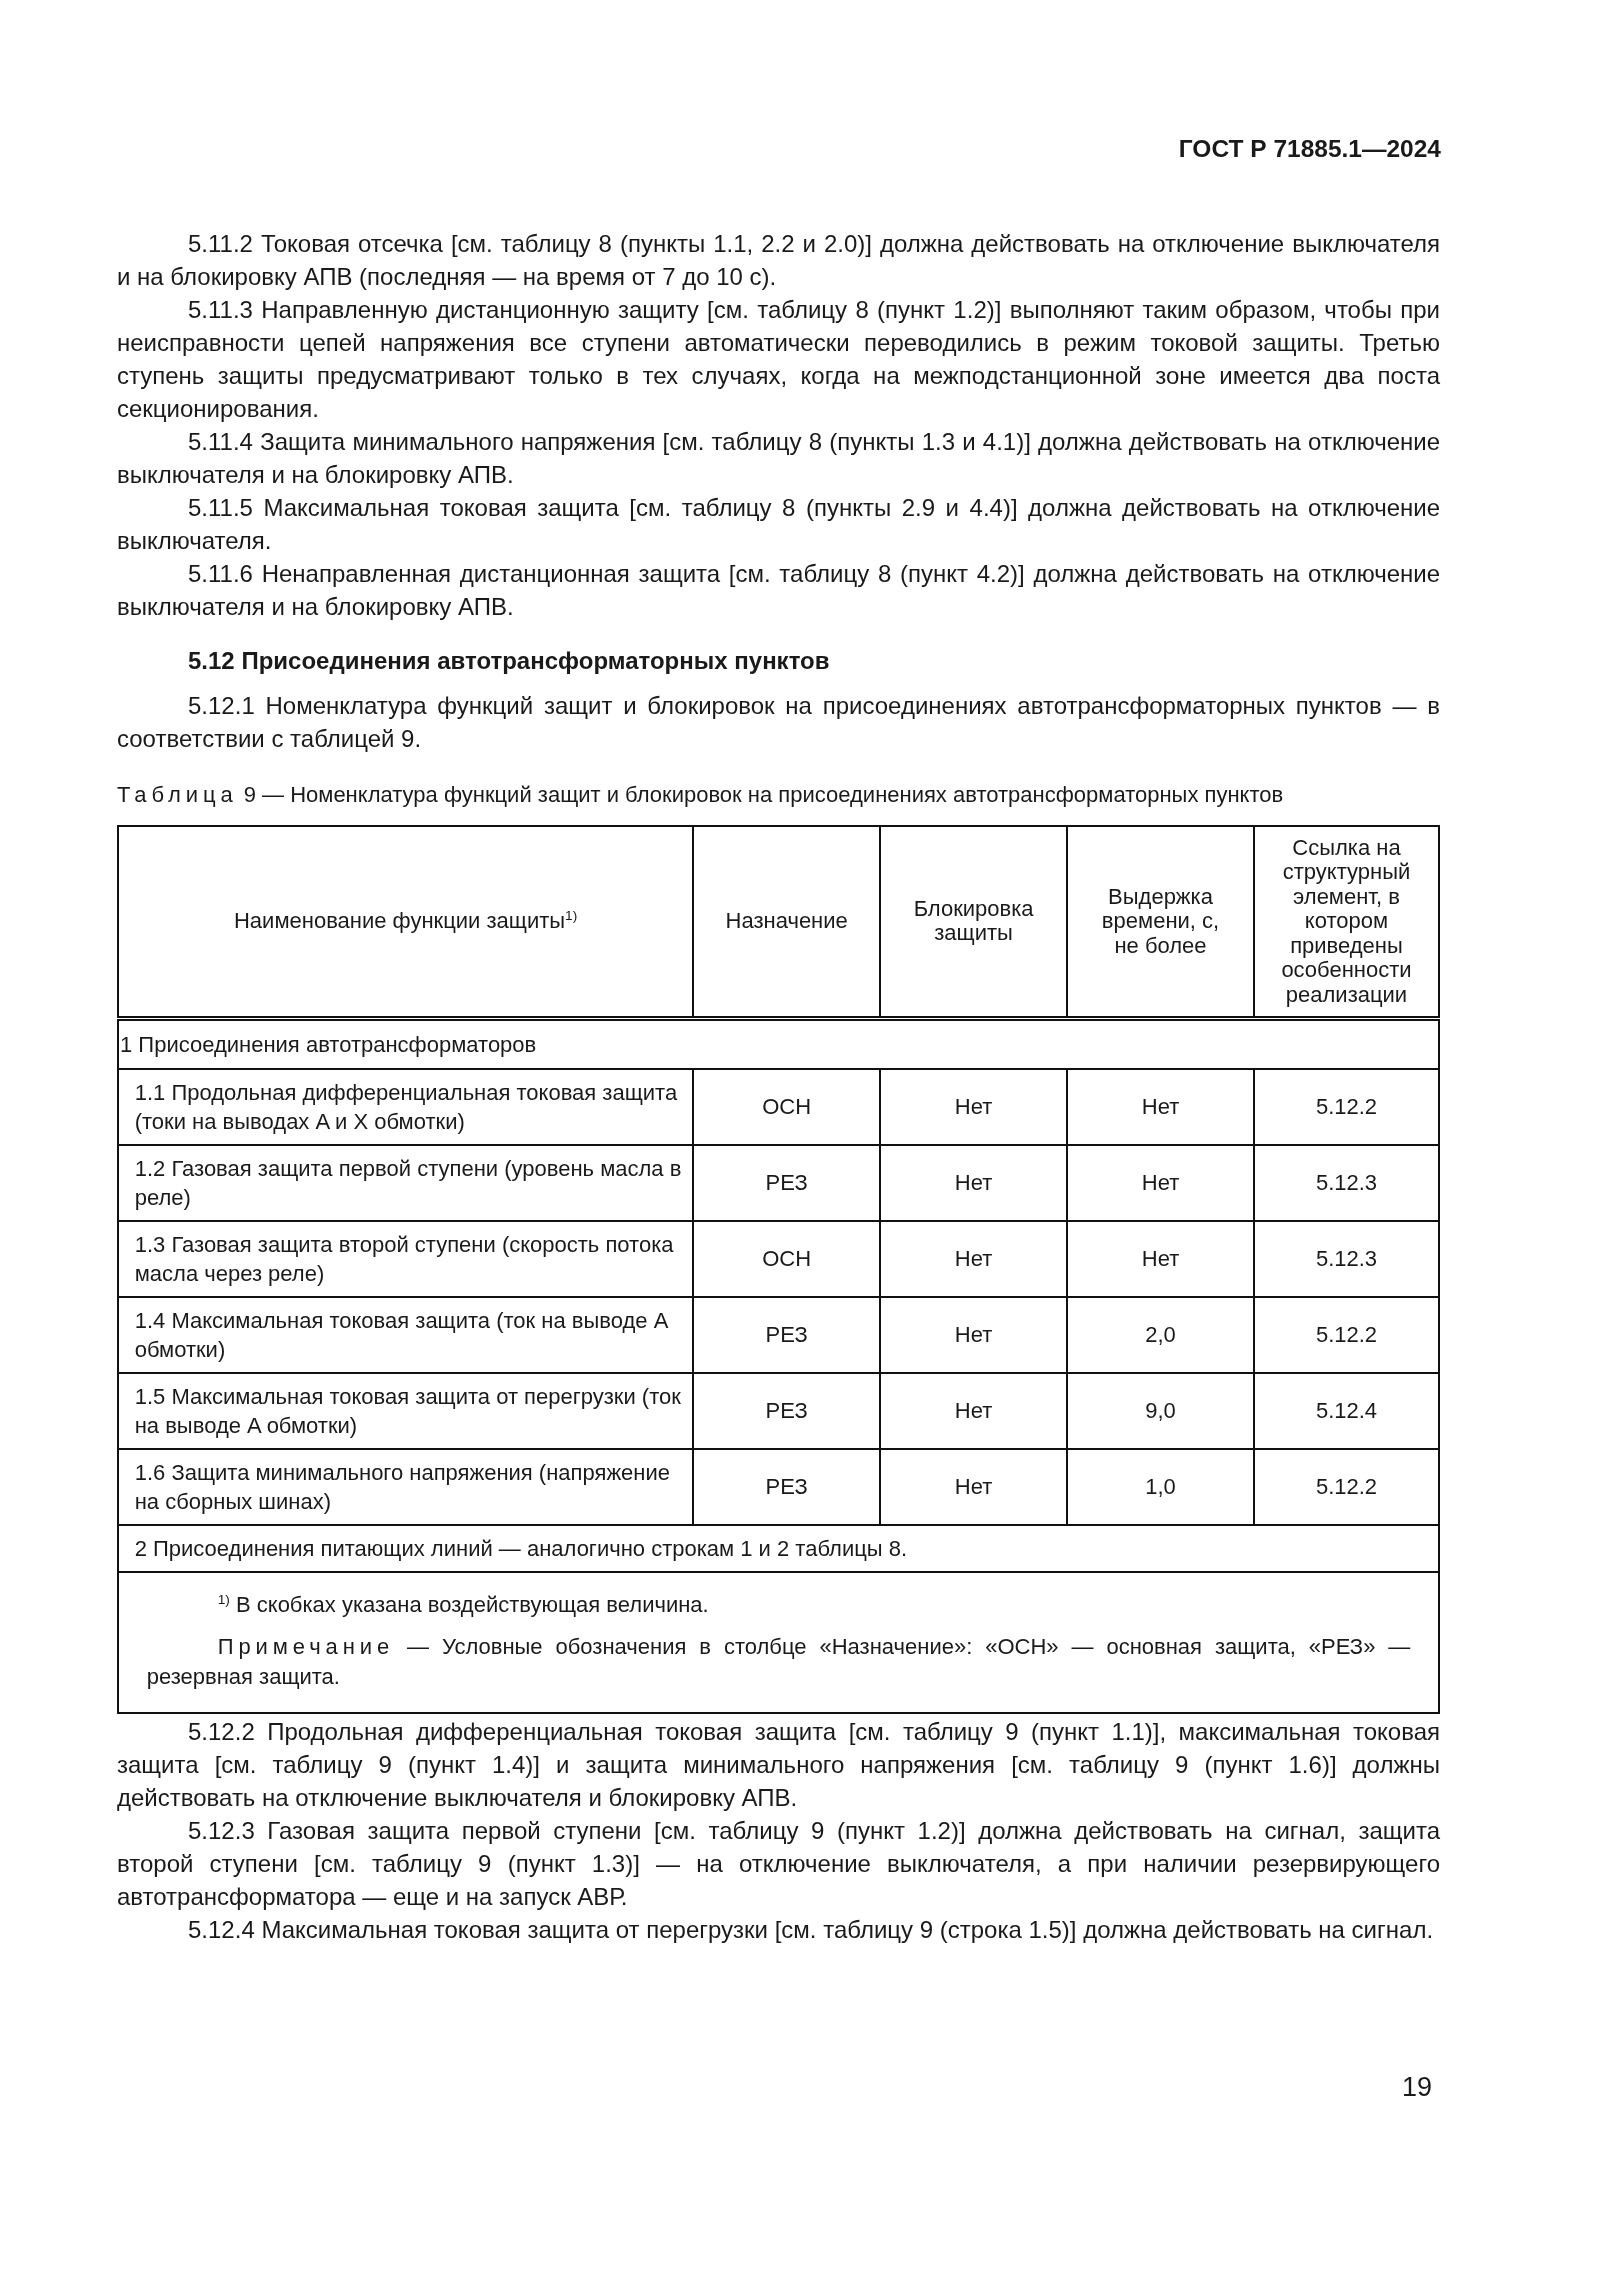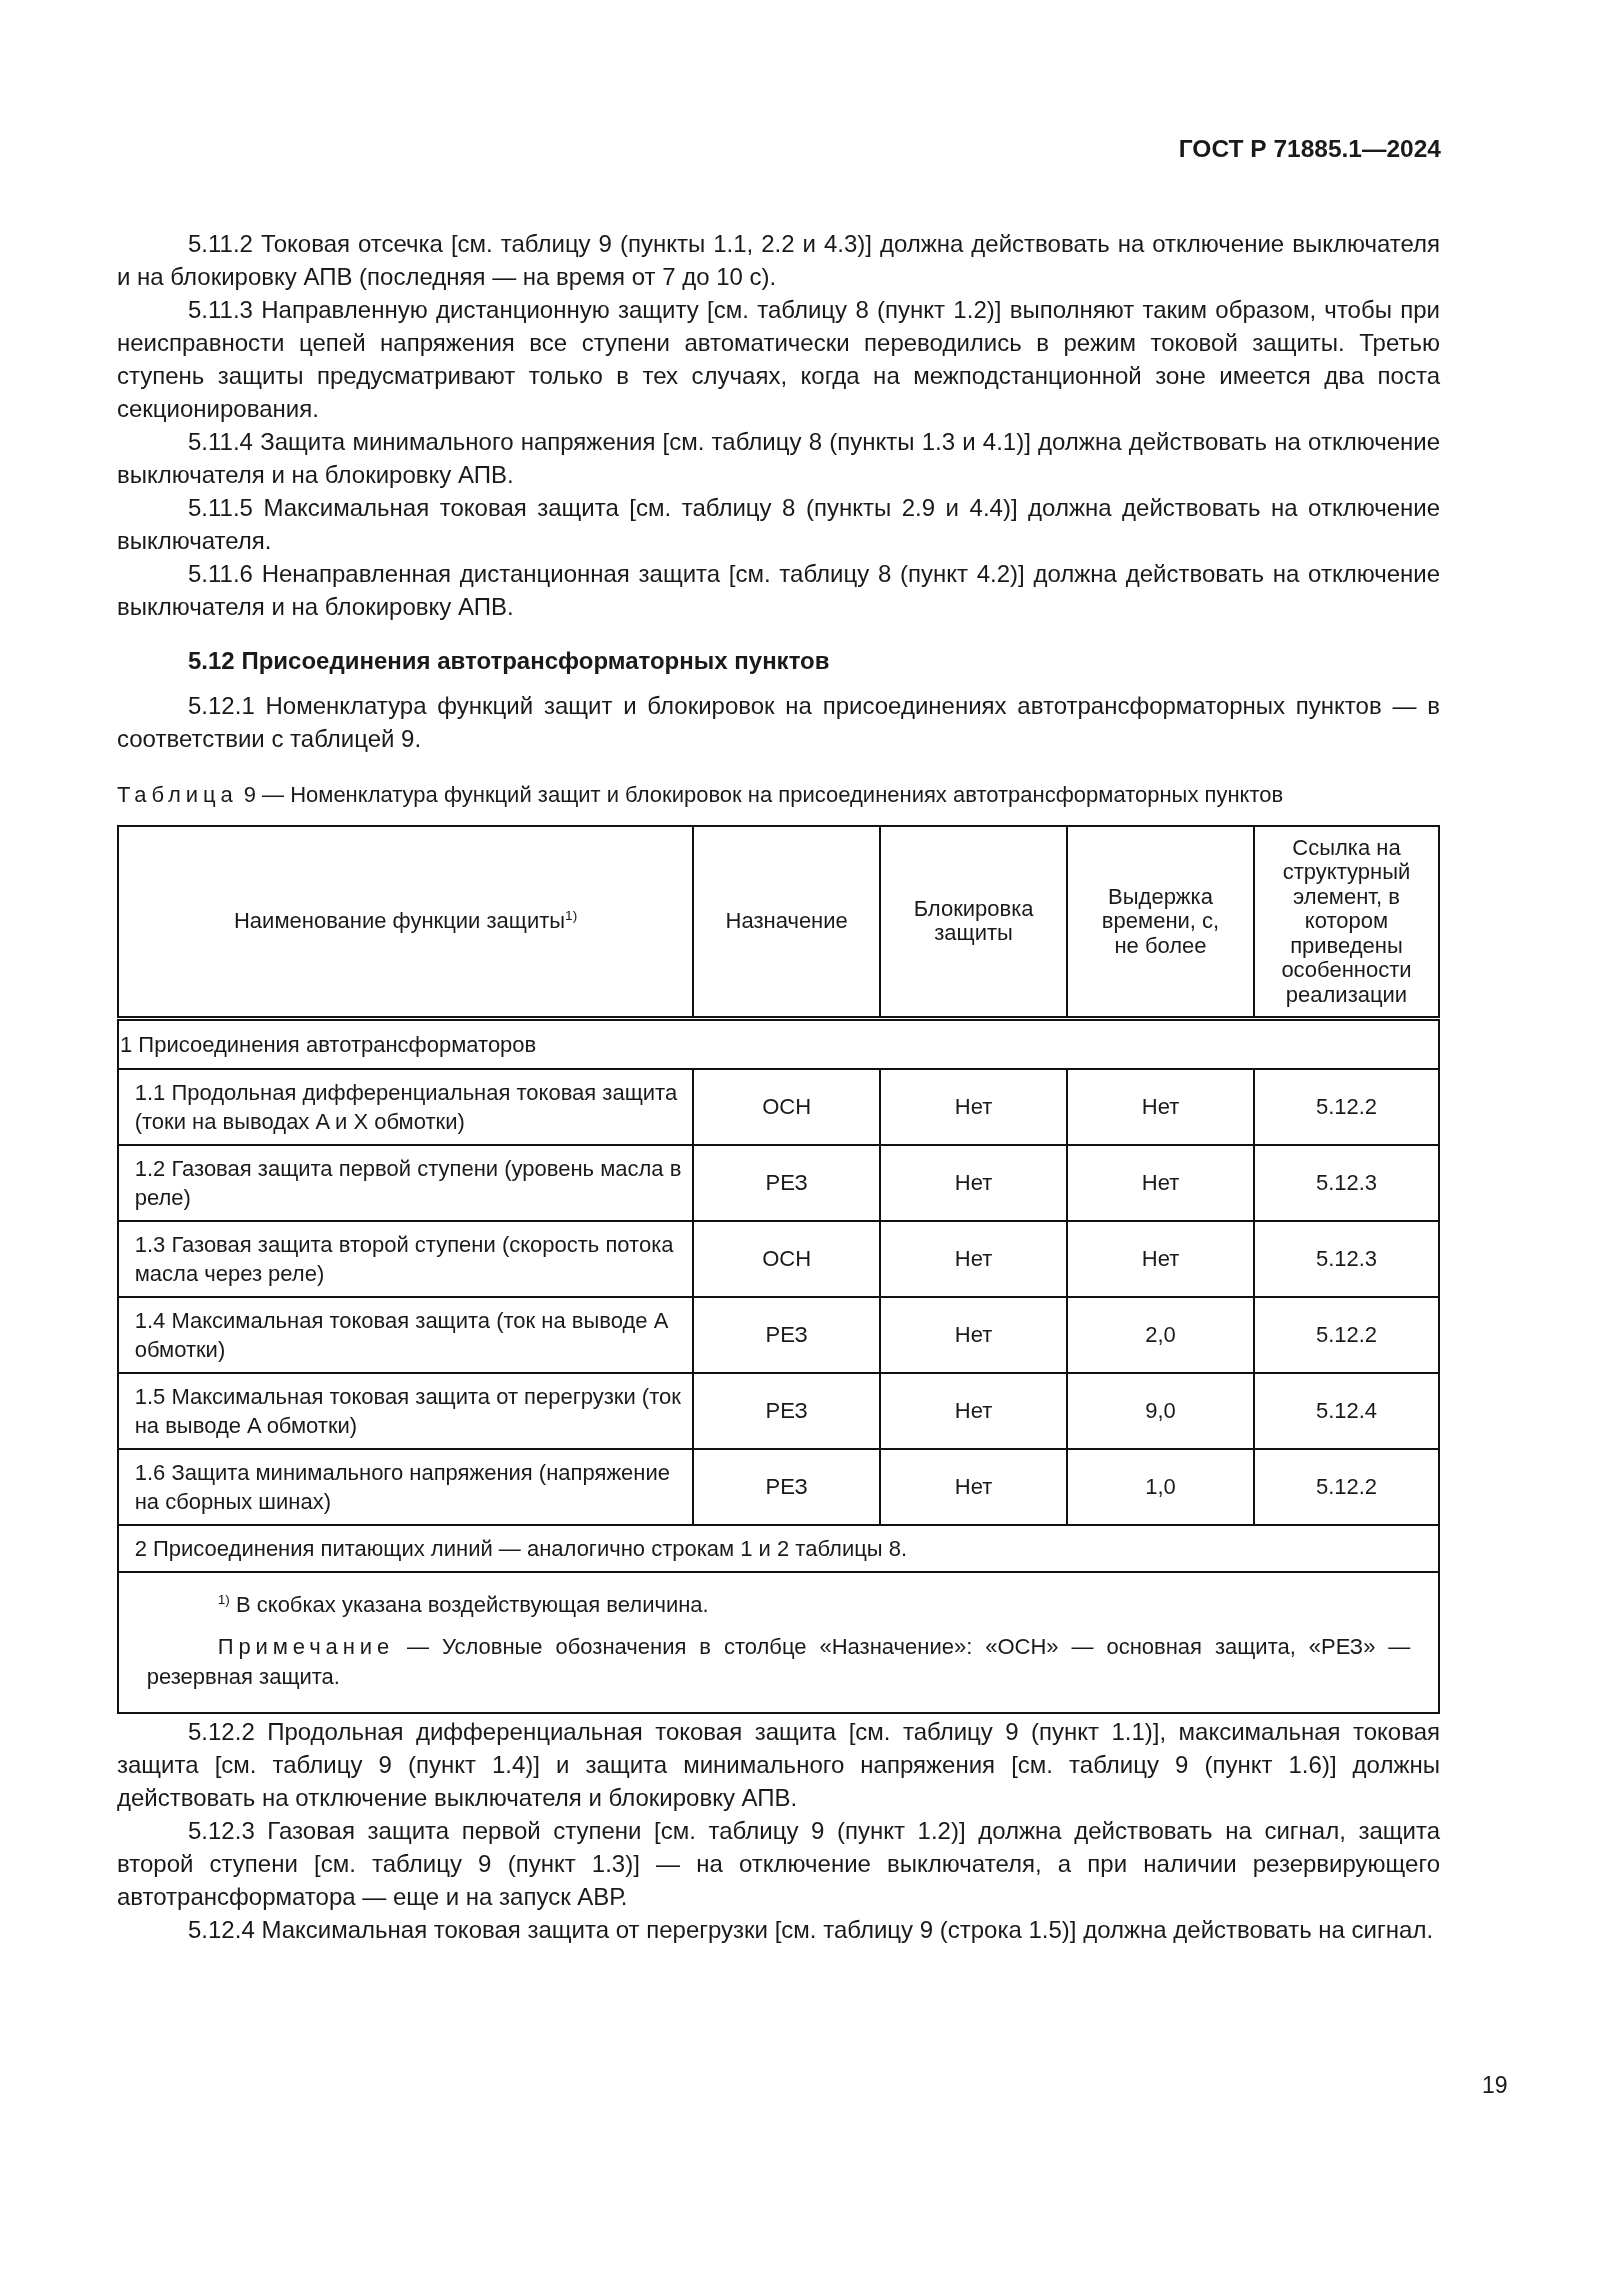--- a/index.html
+++ b/index.html
@@ -19,29 +19,29 @@
   thead th{border-bottom:5.9px double #111;}
   tr.group td{height:47px;padding-left:1px;}
   tr.row td{height:74px;}
   tr.row td.c{text-align:center;}
   td.name{padding-left:15.7px;padding-right:9px;}
   tr.row2 td{height:45px;}
   tr.notes td{padding:5.9px 15.7px 7.8px 15.7px;line-height:30px;}
   tr.notes p{margin:12px;text-indent:71px;text-align:justify;}
   .spaced{letter-spacing:4.9px;}
   sup{font-size:13.7px;line-height:0;}
-  .page-num{position:absolute;left:1482px;top:2072px;font-size:23px;}
+  .page-num{position:absolute;left:1402px;top:2072px;font-size:27px;}
 </style>
 </head>
 <body>
 
 <div class="doc-code">ГОСТ Р 71885.1—2024</div>
 
 <div class="text" style="top:227px;">
-  <p>5.11.2 Токовая отсечка [см. таблицу 9 (пункты 1.1, 2.2 и 4.3)] должна действовать на отключение выключателя и на блокировку АПВ (последняя — на время от 7 до 10 с).</p>
+  <p>5.11.2 Токовая отсечка [см. таблицу 8 (пункты 1.1, 2.2 и 2.0)] должна действовать на отключение выключателя и на блокировку АПВ (последняя — на время от 7 до 10 с).</p>
   <p>5.11.3 Направленную дистанционную защиту [см. таблицу 8 (пункт 1.2)] выполняют таким образом, чтобы при неисправности цепей напряжения все ступени автоматически переводились в режим токовой защиты. Третью ступень защиты предусматривают только в тех случаях, когда на межподстанционной зоне имеется два поста секционирования.</p>
   <p>5.11.4 Защита минимального напряжения [см. таблицу 8 (пункты 1.3 и 4.1)] должна действовать на отключение выключателя и на блокировку АПВ.</p>
   <p>5.11.5 Максимальная токовая защита [см. таблицу 8 (пункты 2.9 и 4.4)] должна действовать на отключение выключателя.</p>
   <p>5.11.6 Ненаправленная дистанционная защита [см. таблицу 8 (пункт 4.2)] должна действовать на отключение выключателя и на блокировку АПВ.</p>
 </div>
 
 <div class="text" style="top:644px;">
   <p class="heading">5.12 Присоединения автотрансформаторных пунктов</p>
   <p style="margin-top:11.8px;">5.12.1 Номенклатура функций защит и блокировок на присоединениях автотрансформаторных пунктов — в соответствии с таблицей 9.</p>
 </div>

